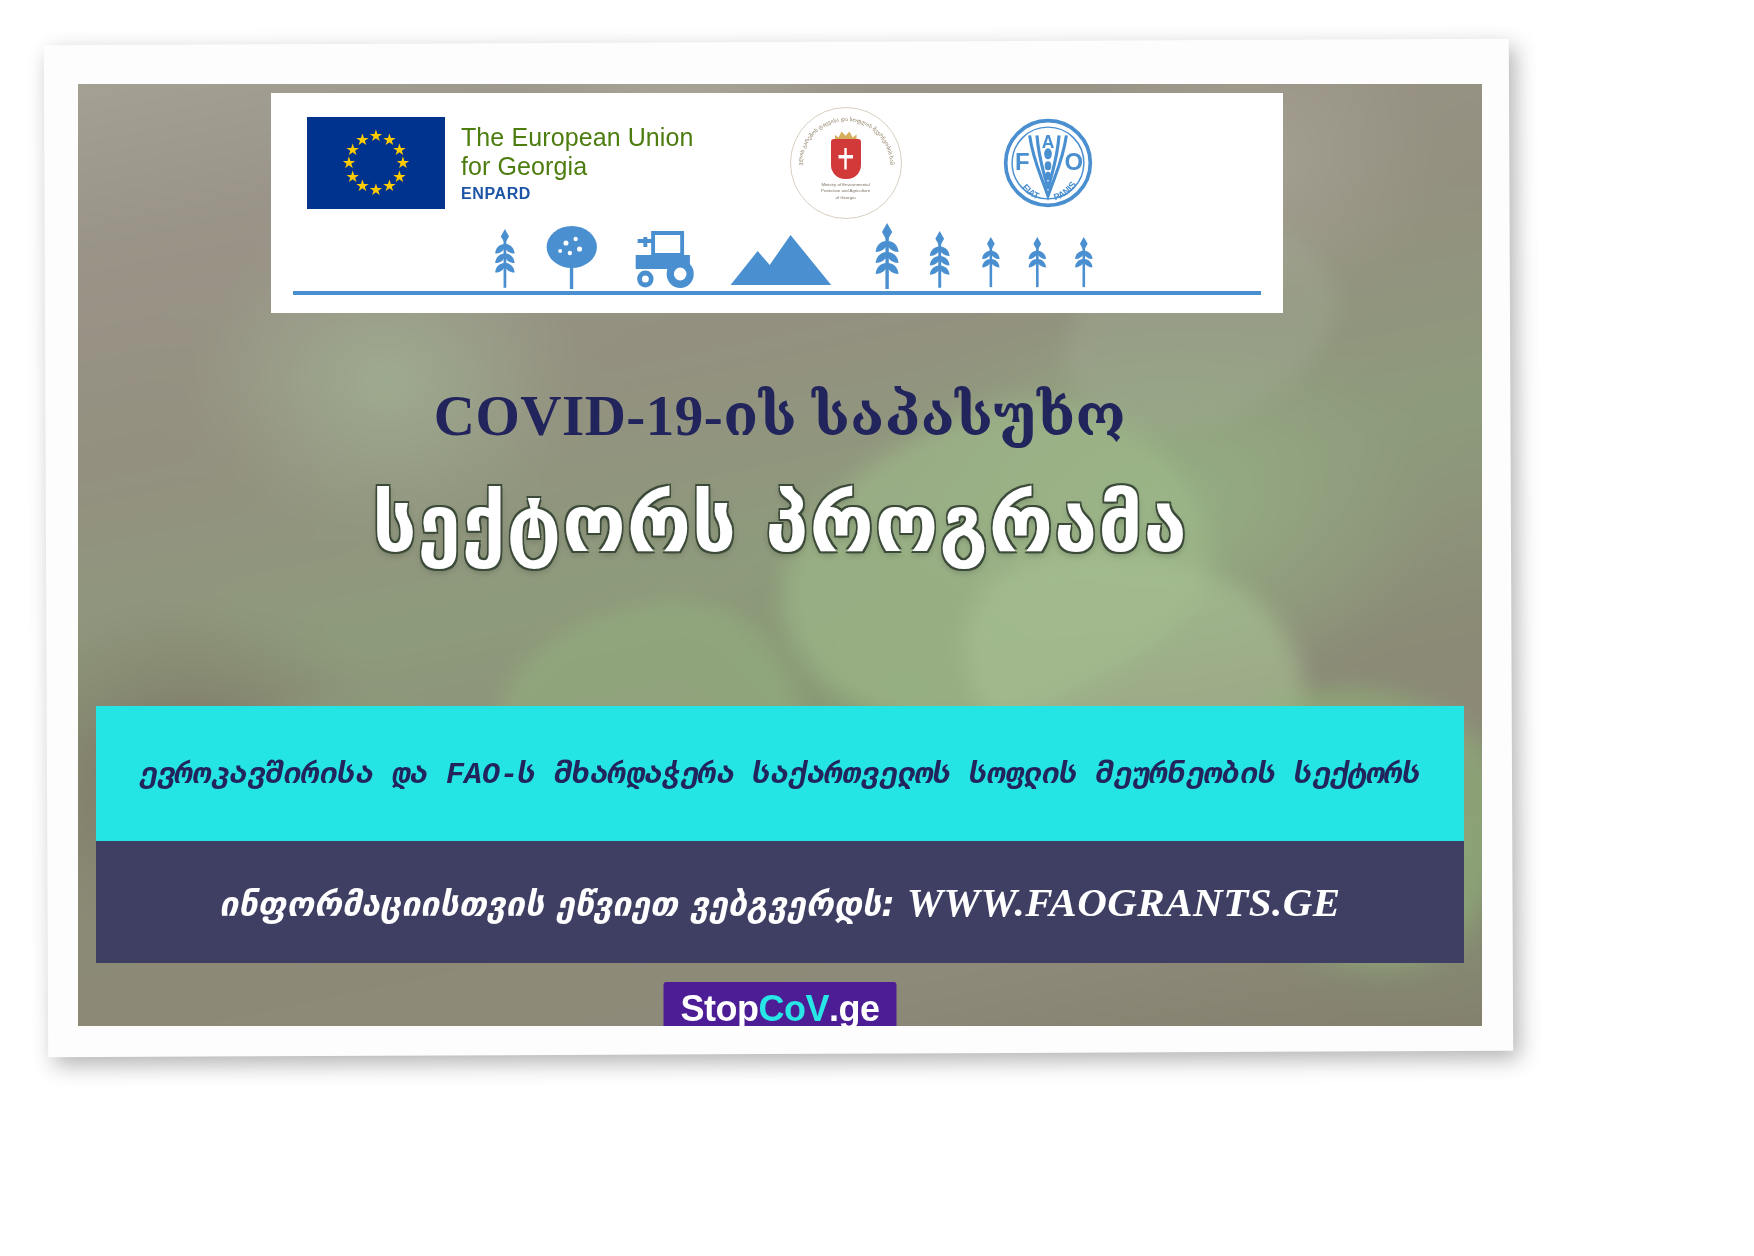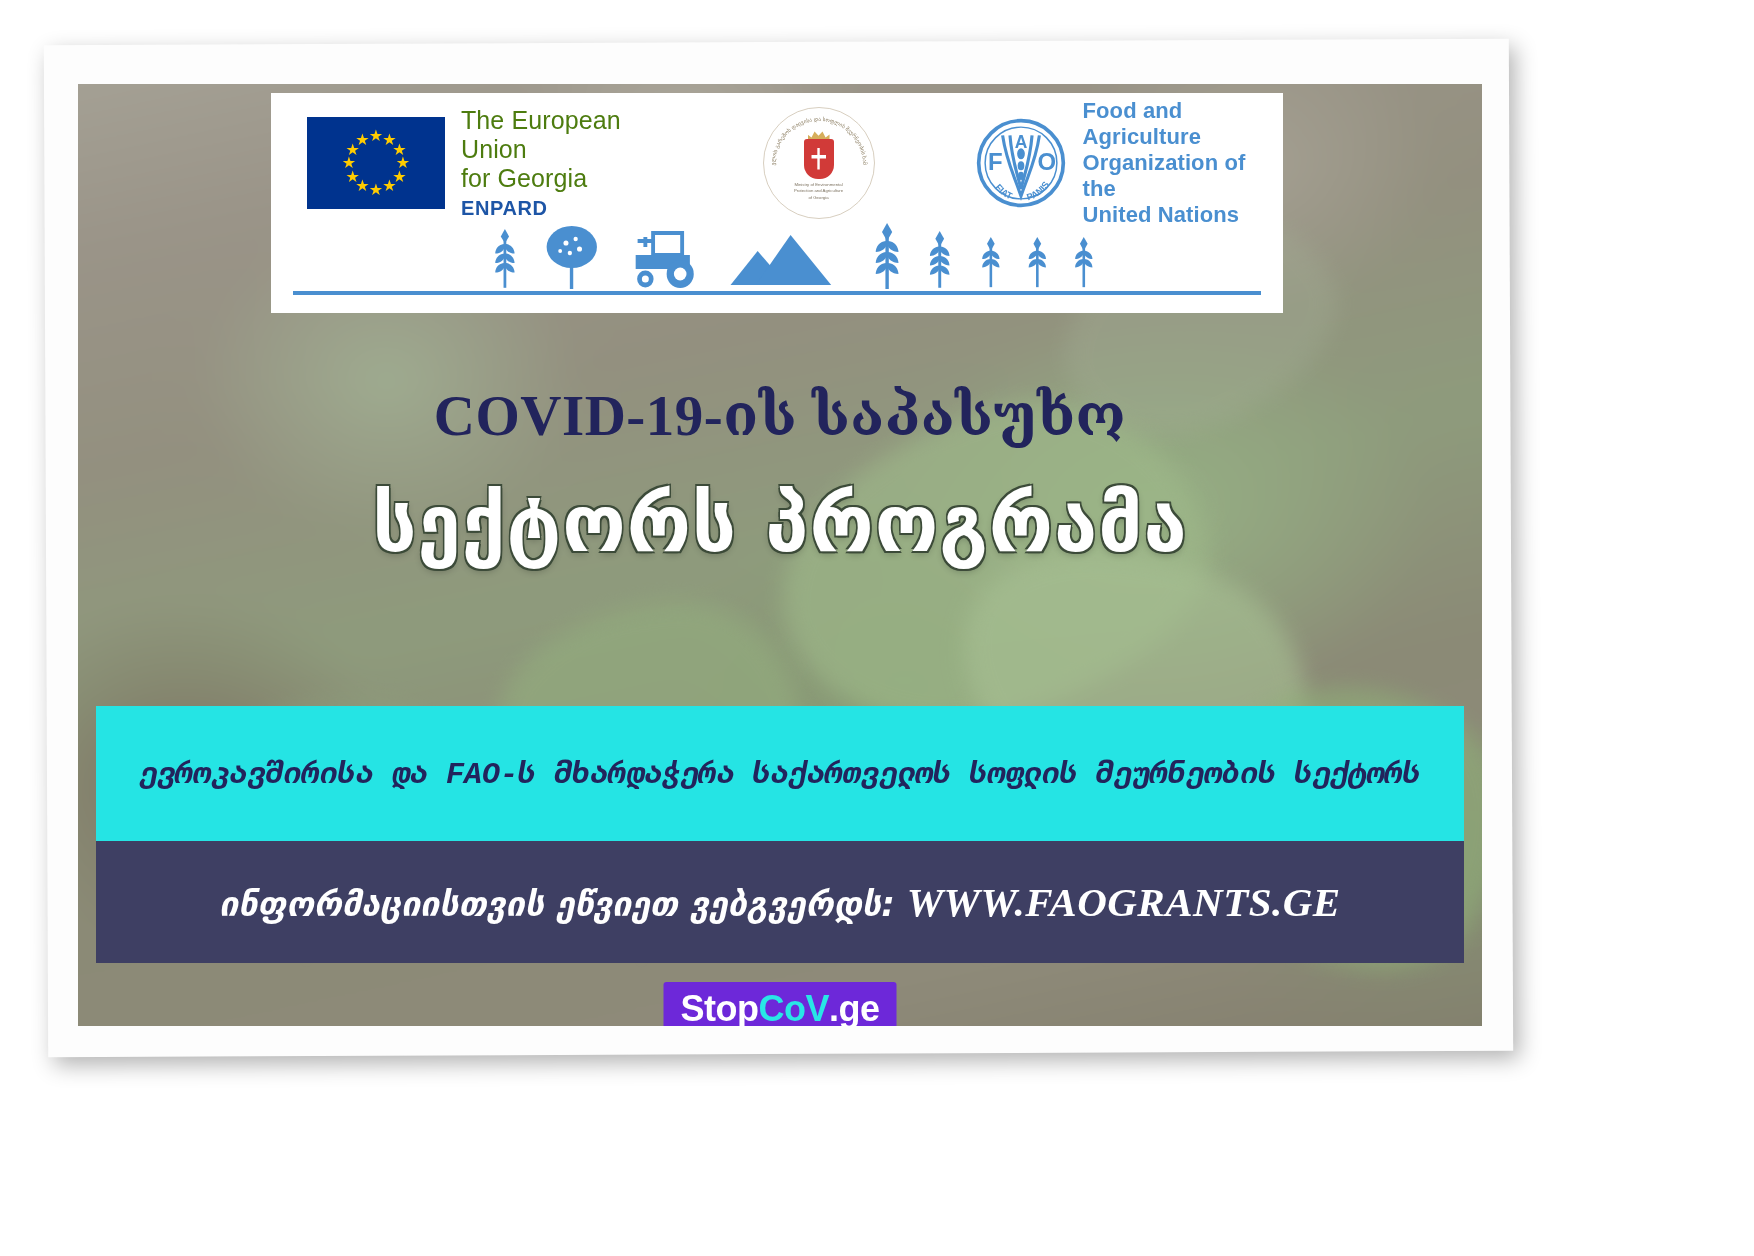--- a/index.html
+++ b/index.html
@@ -118,21 +118,21 @@
     line-height: 1;
     transform: translate(-50%,-50%);
   }
   #eu-text { margin-left: 16px; }
   #eu-text .l1, #eu-text .l2 {
     font-family: "Liberation Sans", sans-serif;
     font-size: 25px; color: #4d7c0f; line-height: 1.15; letter-spacing: .1px;
   }
   #eu-text .l3 {
     font-family: "Liberation Sans", sans-serif;
-    font-size: 20px; font-weight: bold; color: #1d55a6; letter-spacing: .6px; margin-top: 4px;
+    font-size: 16px; font-weight: bold; color: #1d55a6; letter-spacing: .6px; margin-top: 4px;
   }
 
   
   #ministry-logo {
     width: 112px; height: 112px;
     margin-left: 96px;
     position: relative;
     flex: none;
   }
   #ministry-ring {
@@ -305,21 +305,21 @@
     letter-spacing: .5px;
     text-align: center;
   }
 
   
   #stopcov-badge {
     position: absolute;
     left: 50%;
     transform: translateX(-50%);
     top: 898px;
-    background: #6d28d9;
+    background: #4c1d95;
     padding: 6px 17px 8px 17px;
     border-radius: 3px;
     display: flex;
     align-items: baseline;
     z-index: 6;
   }
   #stopcov-badge .p1 {
     font-family: "Liberation Sans", sans-serif;
     font-weight: bold; font-size: 36px; color: #ffffff; letter-spacing: -.5px;
   }
@@ -430,25 +430,20 @@
               <path id="fiatpath" d="M 16,66 A 38,38 0 0 0 50,92"></path>
               <path id="panispath" d="M 50,92 A 38,38 0 0 0 84,66"></path>
             </defs>
             <text font-size="10" font-weight="bold" fill="#4a8fd0" font-family="'Liberation Sans',sans-serif">
               <textPath href="#fiatpath" startOffset="50%" text-anchor="middle">FIAT</textPath>
             </text>
             <text font-size="10" font-weight="bold" fill="#4a8fd0" font-family="'Liberation Sans',sans-serif">
               <textPath href="#panispath" startOffset="50%" text-anchor="middle">PANIS</textPath>
             </text>
           </svg>
-          <div id="fao-text">
-            <div>Food and Agriculture</div>
-            <div>Organization of the</div>
-            <div>United Nations</div>
-          </div>
         </div>
 
       </div>
 
       <div id="agri-strip">
         <svg viewBox="0 0 1000 70" width="100%" height="70" preserveAspectRatio="none">
           <g fill="#4a8fd0">
 
             <g transform="translate(208,6) scale(0.95)">
               <rect x="10" y="8" width="3" height="56"></rect>

